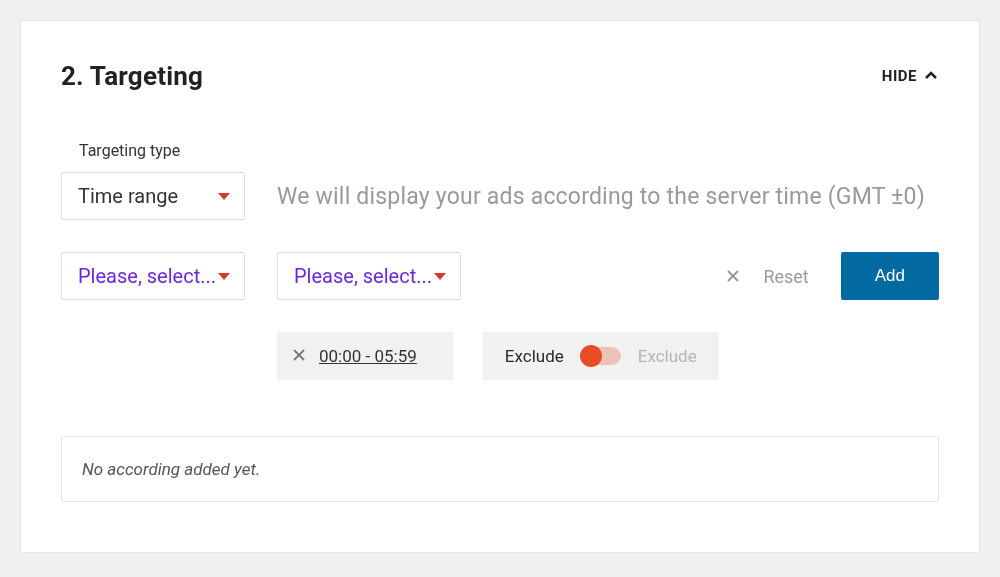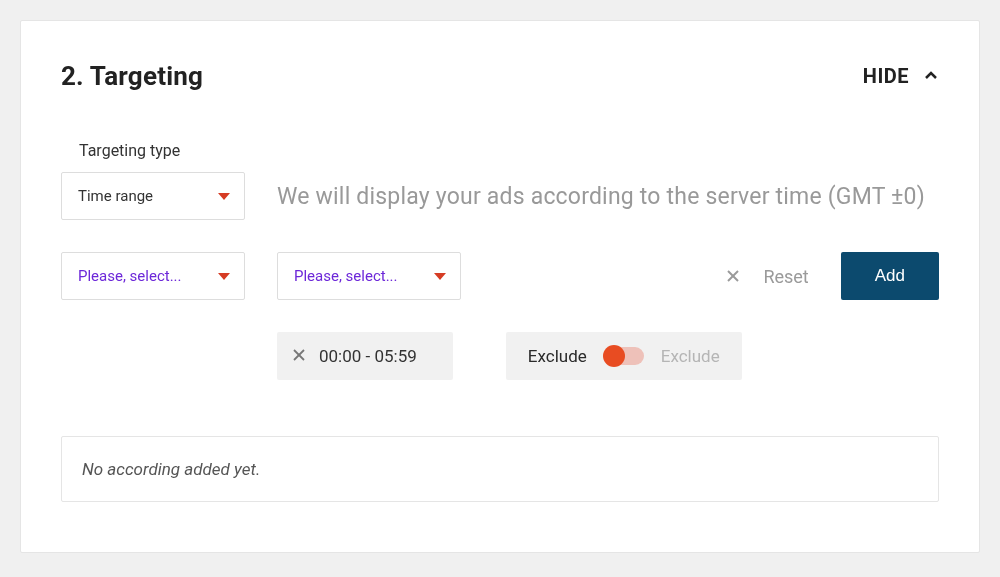--- a/index.html
+++ b/index.html
@@ -24,23 +24,23 @@
     }
     .section-title {
       font-size: 26px;
       font-weight: 700;
       color: #222;
       letter-spacing: 0.2px;
     }
     .hide-toggle {
       display: flex;
       align-items: center;
-      gap: 14px;
+      gap: 6px;
       font-weight: 700;
-      font-size: 20px;
+      font-size: 15px;
       color: #222;
       letter-spacing: 0.5px;
       cursor: pointer;
     }
     .form-label {
       font-size: 16px;
       color: #333;
       margin-bottom: 12px;
       margin-left: 18px;
     }
@@ -53,21 +53,21 @@
     .select {
       border: 1px solid #ddd;
       border-radius: 2px;
       height: 48px;
       padding: 0 14px 0 16px;
       display: flex;
       align-items: center;
       justify-content: space-between;
       min-width: 184px;
       cursor: pointer;
-      font-size: 15px;
+      font-size: 20px;
       color: #333;
     }
     .select-placeholder { color:#6d28d9; }
     .caret-down {
       width: 0; height: 0;
       border-left: 6px solid transparent;
       border-right: 6px solid transparent;
       border-top: 7px solid #d63c24;
     }
     .helper-text {
@@ -78,21 +78,21 @@
     .reset-link {
       display: flex;
       align-items: center;
       gap: 23px;
       color: #9a9a9a;
       font-size: 18px;
       cursor: pointer;
       margin-left: auto;
     }
     .btn-dark {
-      background: #0c4a6e;
+      background: #0369a1;
       color: #fff;
       border: none;
       border-radius: 2px;
       height: 48px;
       padding: 0 34px;
       font-size: 17px;
       cursor: pointer;
     }
     .chips-row {
       display: flex;
@@ -105,31 +105,31 @@
       height: 48px;
       display: flex;
       align-items: center;
       border-radius: 2px;
     }
     .chip-time {
       padding: 0 36px 0 16px;
       gap: 14px;
       font-size: 17px;
       color: #333;
+      text-decoration: underline;
     }
     .chip-time .close-x {
       color: #777;
       font-size: 15px;
       cursor: pointer;
     }
     .chip-toggle {
       padding: 0 22px;
       gap: 17px;
       font-size: 17px;
-      margin-left: 23px;
     }
     .toggle-label-active { color: #2a2a2a; }
     .toggle-label-inactive { color: #b5b5b5; }
     .switch {
       position: relative;
       width: 40px;
       height: 18px;
       background: rgba(230,70,40,0.28);
       border-radius: 10px;
       cursor: pointer;

